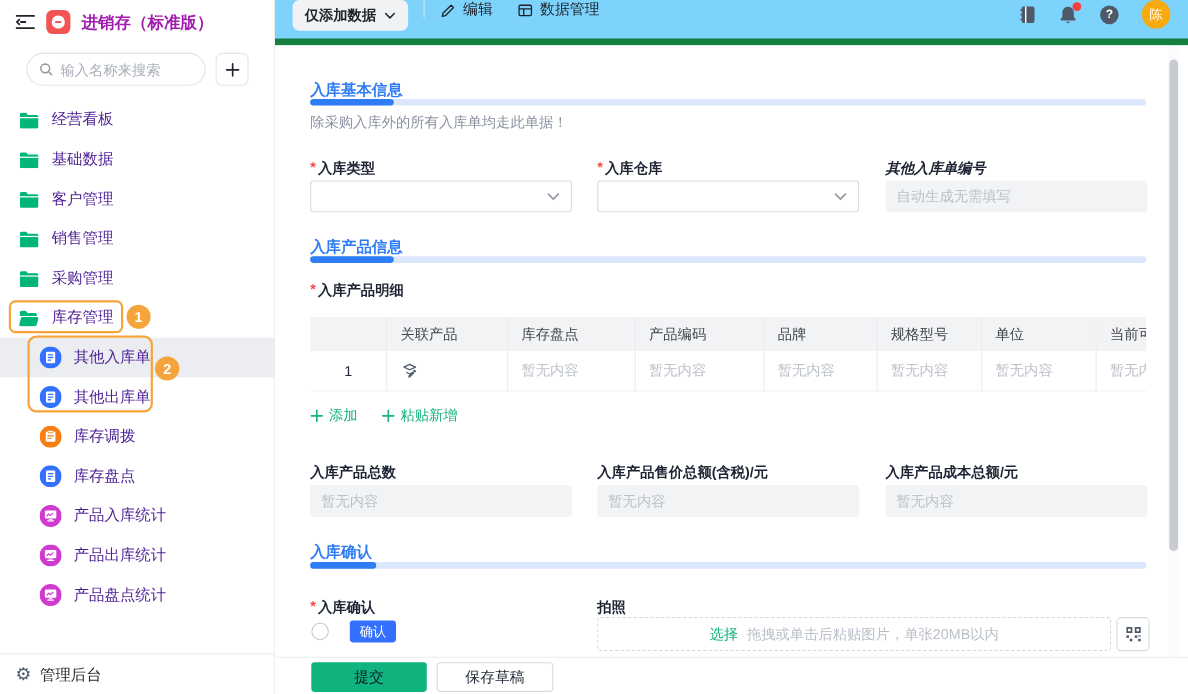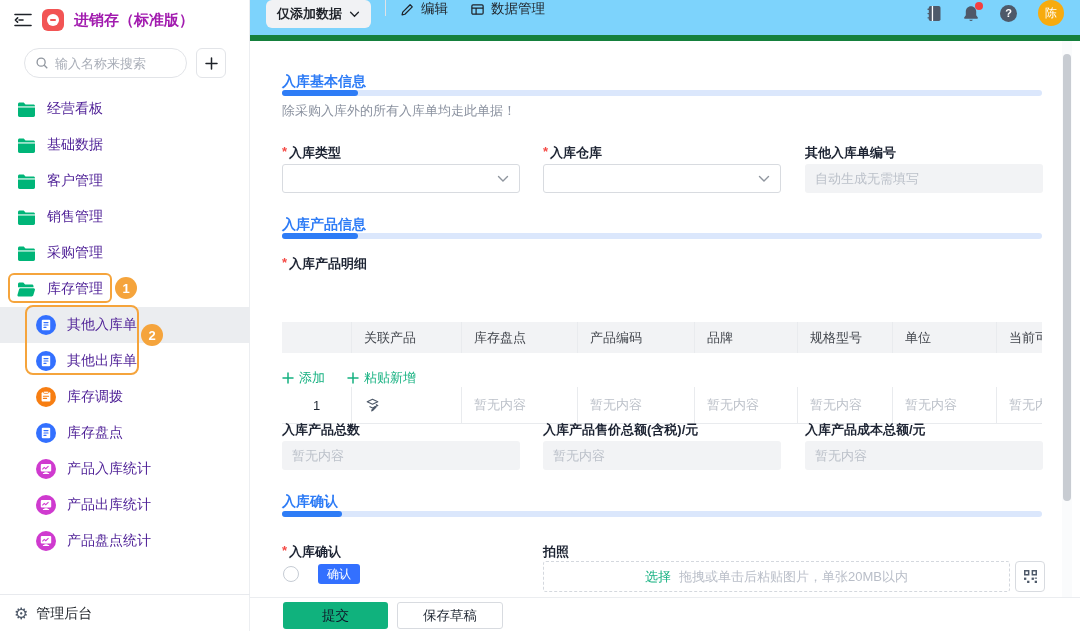--- a/index.html
+++ b/index.html
@@ -78,21 +78,21 @@
     padding:0 10px; font-size:13px; color:#1d2433; font-family:inherit; }
   .dinput::placeholder { color:#bbc0c9; }
   .c1 { left:32px; } .c2 { left:293px; } .c3 { left:555px; }
 
   
   .ptable { left:32px; top:247px; width:760px; overflow:hidden; }
   .trow { display:flex; }
   .trow.head .tcell { background:#f2f3f5; height:31px; color:#42464d; }
   .trow.body .tcell { height:37px; border-bottom:1px solid #e9ebee; }
   .tcell { flex:0 0 auto; display:flex; align-items:center; padding:0 12px; font-size:13px;
-    border-right:1px solid #e9ebee; overflow:hidden; white-space:nowrap;margin-top:34px; }
+    border-right:1px solid #e9ebee; overflow:hidden; white-space:nowrap; }
   .tc0 { width:70px; justify-content:center; padding:0; }
   .tc1 { width:110px; } .tc2 { width:116px; } .tc3 { width:117px; } .tc4 { width:103px; }
   .tc5 { width:95px; } .tc6 { width:104px; } .tc7 { width:120px; border-right:none; }
   .ph { color:#bcc1c9; }
 
   .green-link { display:flex; align-items:center; gap:5px; font-size:13px; color:#15b180; cursor:pointer; }
   .links-row { left:32px; top:328px; display:flex; gap:22px; }
 
   
   .radio { width:16px; height:16px; border:1px solid #c6ccd4; border-radius:50%; background:#fff; cursor:pointer; }
@@ -357,21 +357,21 @@
     <div class="abs hint" style="left:32px;top:61px;">除采购入库外的所有入库单均走此单据！</div>
 
     <div class="abs flabel c1" style="top:103px;">
       <span class="req">*</span>
       <span>入库类型</span>
     </div>
     <div class="abs flabel c2" style="top:103px;">
       <span class="req">*</span>
       <span>入库仓库</span>
     </div>
-    <div class="abs flabel c3" style="top:103px;">
+    <div class="abs flabel c3" style="top:103px;font-style:italic;">
       <span>其他入库单编号</span>
     </div>
 
     <div class="abs select c1" style="top:123px;">
       <span></span>
       <svg width="12" height="8" viewBox="0 0 12 8" fill="none" stroke="#8f959e" stroke-width="1.4" stroke-linecap="round">
           <path d="m1.5 1.5 4.5 4.5 4.5-4.5"></path>
         </svg>
     </div>
     <div class="abs select c2" style="top:123px;">

